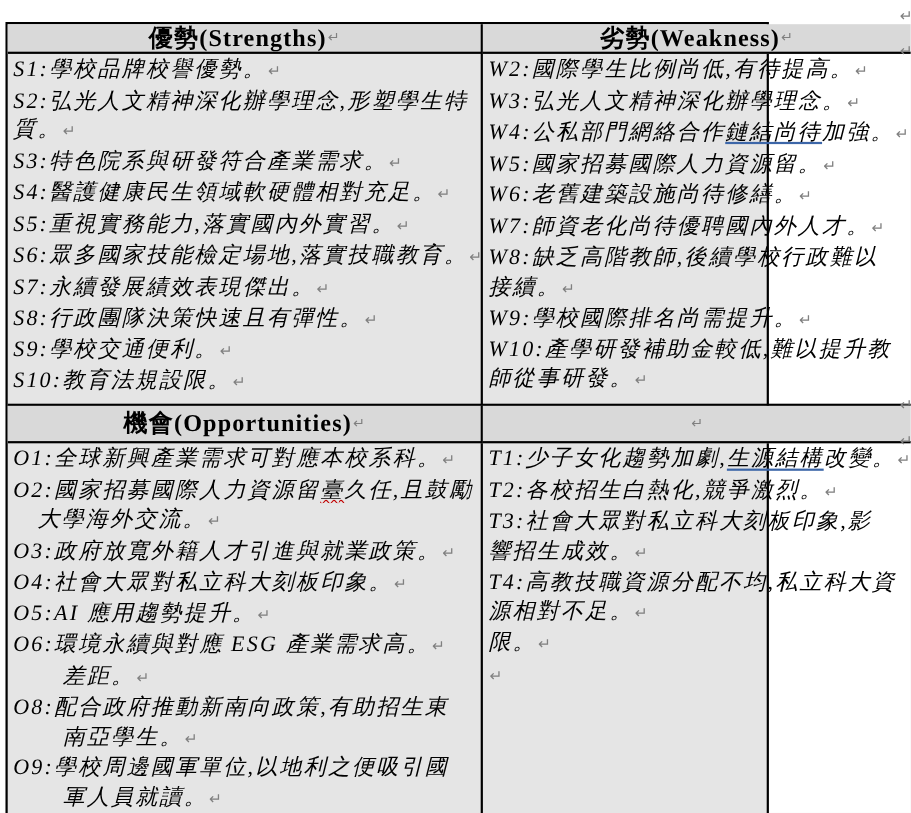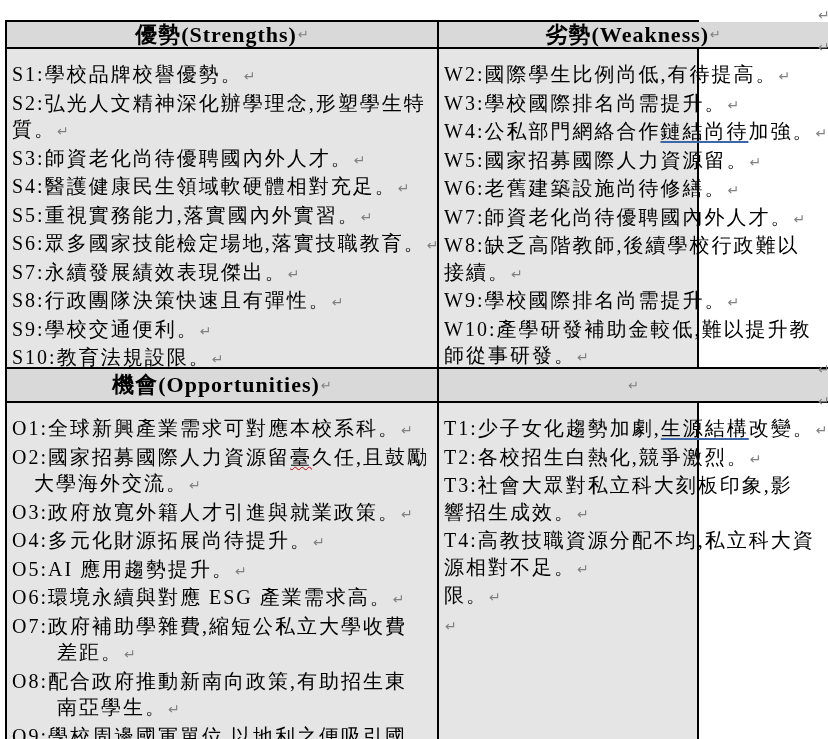--- a/index.html
+++ b/index.html
@@ -20,22 +20,22 @@
   .cell{box-sizing:border-box;overflow:visible;}
   .col-left{border-right:2px solid var(--border,#000);}
   .rb{border-bottom:2px solid var(--border,#000);}
   .head{
     background:var(--headbg,#d9d9d9);
     display:flex;align-items:center;justify-content:center;
     font-weight:bold;font-size:22px;letter-spacing:1px;
     line-height:1;
   }
   .content{
-    padding:12px 0 0 5px;
-    font-size:20px;line-height:26.5px;letter-spacing:2px;
+    padding:1px 0 0 5px;
+    font-size:20px;line-height:26.5px;letter-spacing:2px;font-style:italic;
   }
   .t-line{white-space:nowrap;}
   .ind1{padding-left:22px;}
   .ind2{padding-left:45px;}
   .u-blue{
     text-decoration:underline;
     text-decoration-color:var(--ublue,#3c66a8);
     text-decoration-thickness:1.5px;
     text-underline-offset:3px;
   }
@@ -71,33 +71,33 @@
 
   <div class="cell head rb">
     <span>劣勢(Weakness)</span>
       <span class="pmark">↵</span>
   </div>
 
   <div class="cell content col-left rb">
       <div class="t-line"><span class="">S1:學校品牌校譽優勢。</span><span class="pmark">↵</span></div>
       <div class="t-line"><span class="">S2:弘光人文精神深化辦學理念,形塑學生特</span></div>
       <div class="t-line"><span class="">質。</span><span class="pmark">↵</span></div>
-      <div class="t-line"><span class="">S3:師資老化尚待優聘國內外人才。</span><span class="pmark">↵</span></div>
+      <div class="t-line"><span class="">S3:特色院系與研發符合產業需求。</span><span class="pmark">↵</span></div>
       <div class="t-line"><span class="">S4:醫護健康民生領域軟硬體相對充足。</span><span class="pmark">↵</span></div>
       <div class="t-line"><span class="">S5:重視實務能力,落實國內外實習。</span><span class="pmark">↵</span></div>
       <div class="t-line"><span class="">S6:眾多國家技能檢定場地,落實技職教育。</span><span class="pmark">↵</span></div>
       <div class="t-line"><span class="">S7:永續發展績效表現傑出。</span><span class="pmark">↵</span></div>
       <div class="t-line"><span class="">S8:行政團隊決策快速且有彈性。</span><span class="pmark">↵</span></div>
       <div class="t-line"><span class="">S9:學校交通便利。</span><span class="pmark">↵</span></div>
       <div class="t-line"><span class="">S10:教育法規設限。</span><span class="pmark">↵</span></div>
     </div>
 
   <div class="cell content rb">
       <div class="t-line"><span class="">W2:國際學生比例尚低,有待提高。</span><span class="pmark">↵</span></div>
-      <div class="t-line"><span class="">W3:學校國際排名尚需提升。</span><span class="pmark">↵</span></div>
+      <div class="t-line"><span class="">W3:弘光人文精神深化辦學理念。</span><span class="pmark">↵</span></div>
       <div class="t-line"><span class="">W4:公私部門網絡合作</span><span class="u-blue">鏈結尚待</span><span class="">加強。</span><span class="pmark">↵</span></div>
       <div class="t-line"><span class="">W5:國家招募國際人力資源留。</span><span class="pmark">↵</span></div>
       <div class="t-line"><span class="">W6:老舊建築設施尚待修繕。</span><span class="pmark">↵</span></div>
       <div class="t-line"><span class="">W7:師資老化尚待優聘國內外人才。</span><span class="pmark">↵</span></div>
       <div class="t-line"><span class="">W8:缺乏高階教師,後續學校行政難以</span></div>
       <div class="t-line"><span class="">接續。</span><span class="pmark">↵</span></div>
       <div class="t-line"><span class="">W9:學校國際排名尚需提升。</span><span class="pmark">↵</span></div>
       <div class="t-line"><span class="">W10:產學研發補助金較低,難以提升教</span></div>
       <div class="t-line"><span class="">師從事研發。</span><span class="pmark">↵</span></div>
     </div>
@@ -109,24 +109,23 @@
 
   <div class="cell head rb">
       <span class="pmark">↵</span>
   </div>
 
   <div class="cell content col-left">
       <div class="t-line"><span class="">O1:全球新興產業需求可對應本校系科。</span><span class="pmark">↵</span></div>
       <div class="t-line"><span class="">O2:國家招募國際人力資源留</span><span class="u-red">臺</span><span class="">久任,且鼓勵</span></div>
       <div class="t-line ind1"><span class="">大學海外交流。</span><span class="pmark">↵</span></div>
       <div class="t-line"><span class="">O3:政府放寬外籍人才引進與就業政策。</span><span class="pmark">↵</span></div>
-      <div class="t-line"><span class="">O4:多元化財源拓展尚待提升。</span><span class="pmark">↵</span></div>
+      <div class="t-line"><span class="">O4:社會大眾對私立科大刻板印象。</span><span class="pmark">↵</span></div>
       <div class="t-line"><span class="">O5:AI 應用趨勢提升。</span><span class="pmark">↵</span></div>
       <div class="t-line"><span class="">O6:環境永續與對應 ESG 產業需求高。</span><span class="pmark">↵</span></div>
-      <div class="t-line"><span class="">O7:政府補助學雜費,縮短公私立大學收費</span></div>
       <div class="t-line ind2"><span class="">差距。</span><span class="pmark">↵</span></div>
       <div class="t-line"><span class="">O8:配合政府推動新南向政策,有助招生東</span></div>
       <div class="t-line ind2"><span class="">南亞學生。</span><span class="pmark">↵</span></div>
       <div class="t-line"><span class="">O9:學校周邊國軍單位,以地利之便吸引國</span></div>
       <div class="t-line ind2"><span class="">軍人員就讀。</span><span class="pmark">↵</span></div>
     </div>
 
   <div class="cell content">
       <div class="t-line"><span class="">T1:少子女化趨勢加劇,</span><span class="u-blue">生源結構</span><span class="">改變。</span><span class="pmark">↵</span></div>
       <div class="t-line"><span class="">T2:各校招生白熱化,競爭激烈。</span><span class="pmark">↵</span></div>

